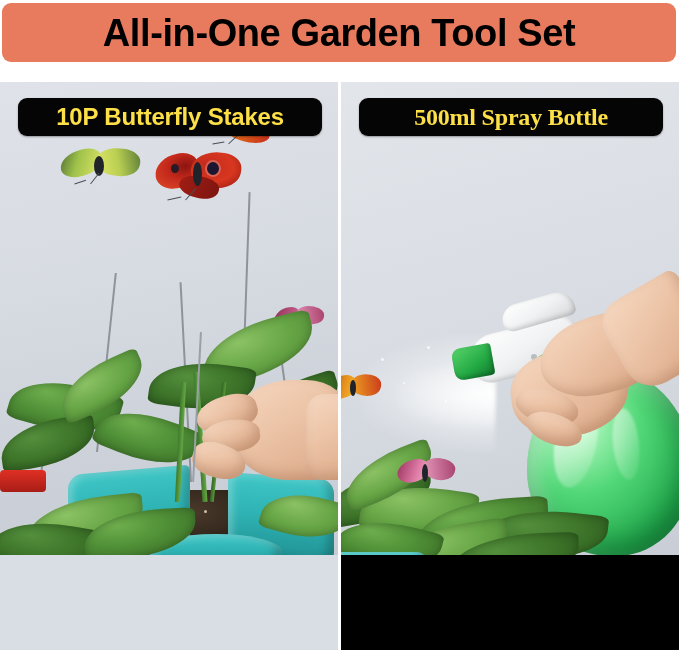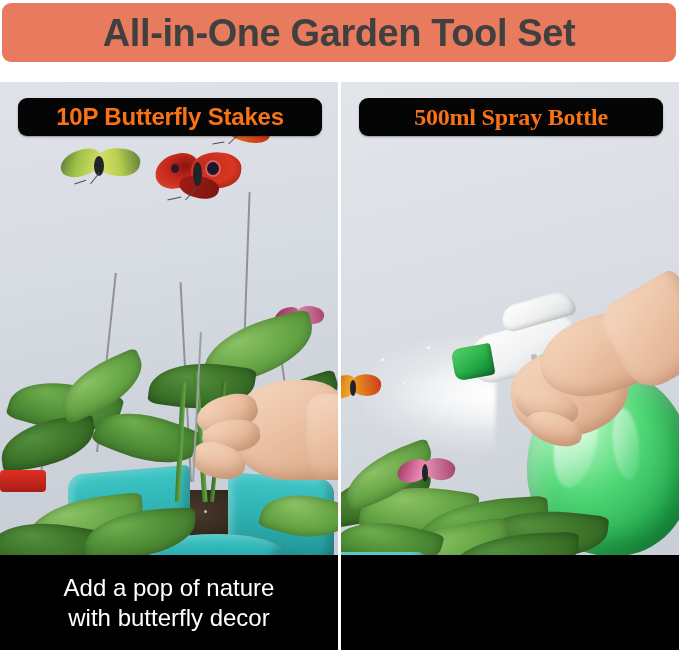--- a/index.html
+++ b/index.html
@@ -13,21 +13,21 @@
 
   
   .banner {
     position: absolute; left: 2px; top: 3px;
     width: 674px; height: 59px;
     background: #e87a5e;
     border-radius: 9px;
     display: flex; align-items: center; justify-content: center;
   }
   .banner-text {
-    color: #404040;
+    color: #000000;
     font-size: 38px;
     font-weight: bold;
     letter-spacing: -0.4px;
     white-space: nowrap;
     line-height: 1;
   }
 
   
   .panel {
     position: absolute;
@@ -52,21 +52,21 @@
     position: absolute;
     left: 18px; top: 16px;
     width: 304px; height: 38px;
     background: #050505;
     border-radius: 9px;
     display: flex; align-items: center; justify-content: center;
     box-shadow: 0 1px 2px rgba(0,0,0,0.35);
     z-index: 40;
   }
   .pill-text {
-    color: #f97316; font-size: 24px; font-weight: bold;
+    color: #fde047; font-size: 24px; font-weight: bold;
     white-space: nowrap; line-height: 1; letter-spacing: -0.2px;
   }
 
   
   .caption {
     position: absolute;
     left: 0; top: 473px;
     width: 338px; height: 95px;
     background: #000000;
     display: flex; flex-direction: column;
@@ -247,24 +247,20 @@
         <div class="hand" style="left:6px;top:92px;width:54px;height:34px;border-radius:46% 54% 56% 44%;transform:rotate(18deg);"></div>
         <div class="hand" style="left:120px;top:42px;width:60px;height:86px;border-radius:18px;"></div>
       </div>
       <div style="position:absolute;left:196px;top:250px;width:2px;height:150px;background:#9aa0a6;transform:rotate(3deg);z-index:5;"></div>
 
       <div class="pill">
         <span class="pill-text">10P Butterfly Stakes</span>
       </div>
     </div>
 
-    <div class="caption">
-      <span class="caption-line">Add a pop of nature</span>
-      <span class="caption-line">with butterfly decor</span>
-    </div>
   </div>
 
   <div class="panel right">
 
     <div class="photo">
       <div class="r-bg"></div>
 
       <div class="mist" style="left:18px;top:252px;width:136px;height:118px;border-radius:50% 0 0 50%;"></div>
       <div class="mist" style="left:54px;top:278px;width:100px;height:70px;border-radius:50% 0 0 50%;"></div>
       <div class="mist-dot" style="left:40px;top:276px;width:3px;height:3px;"></div>

